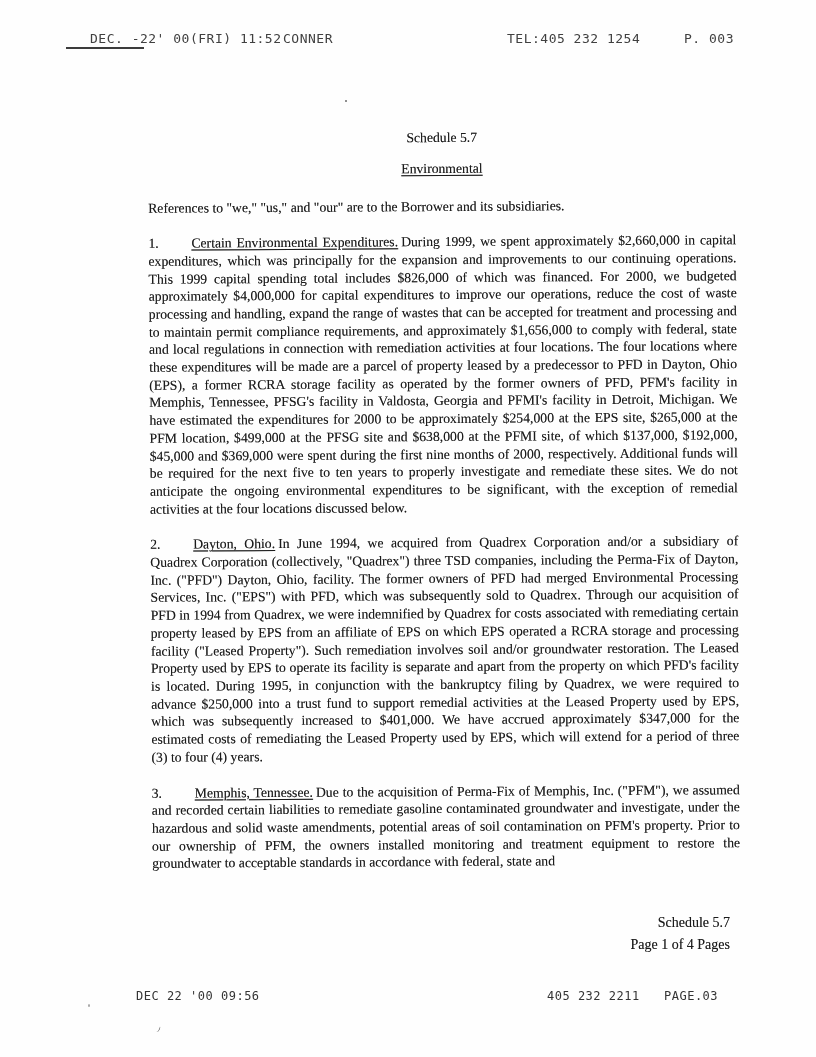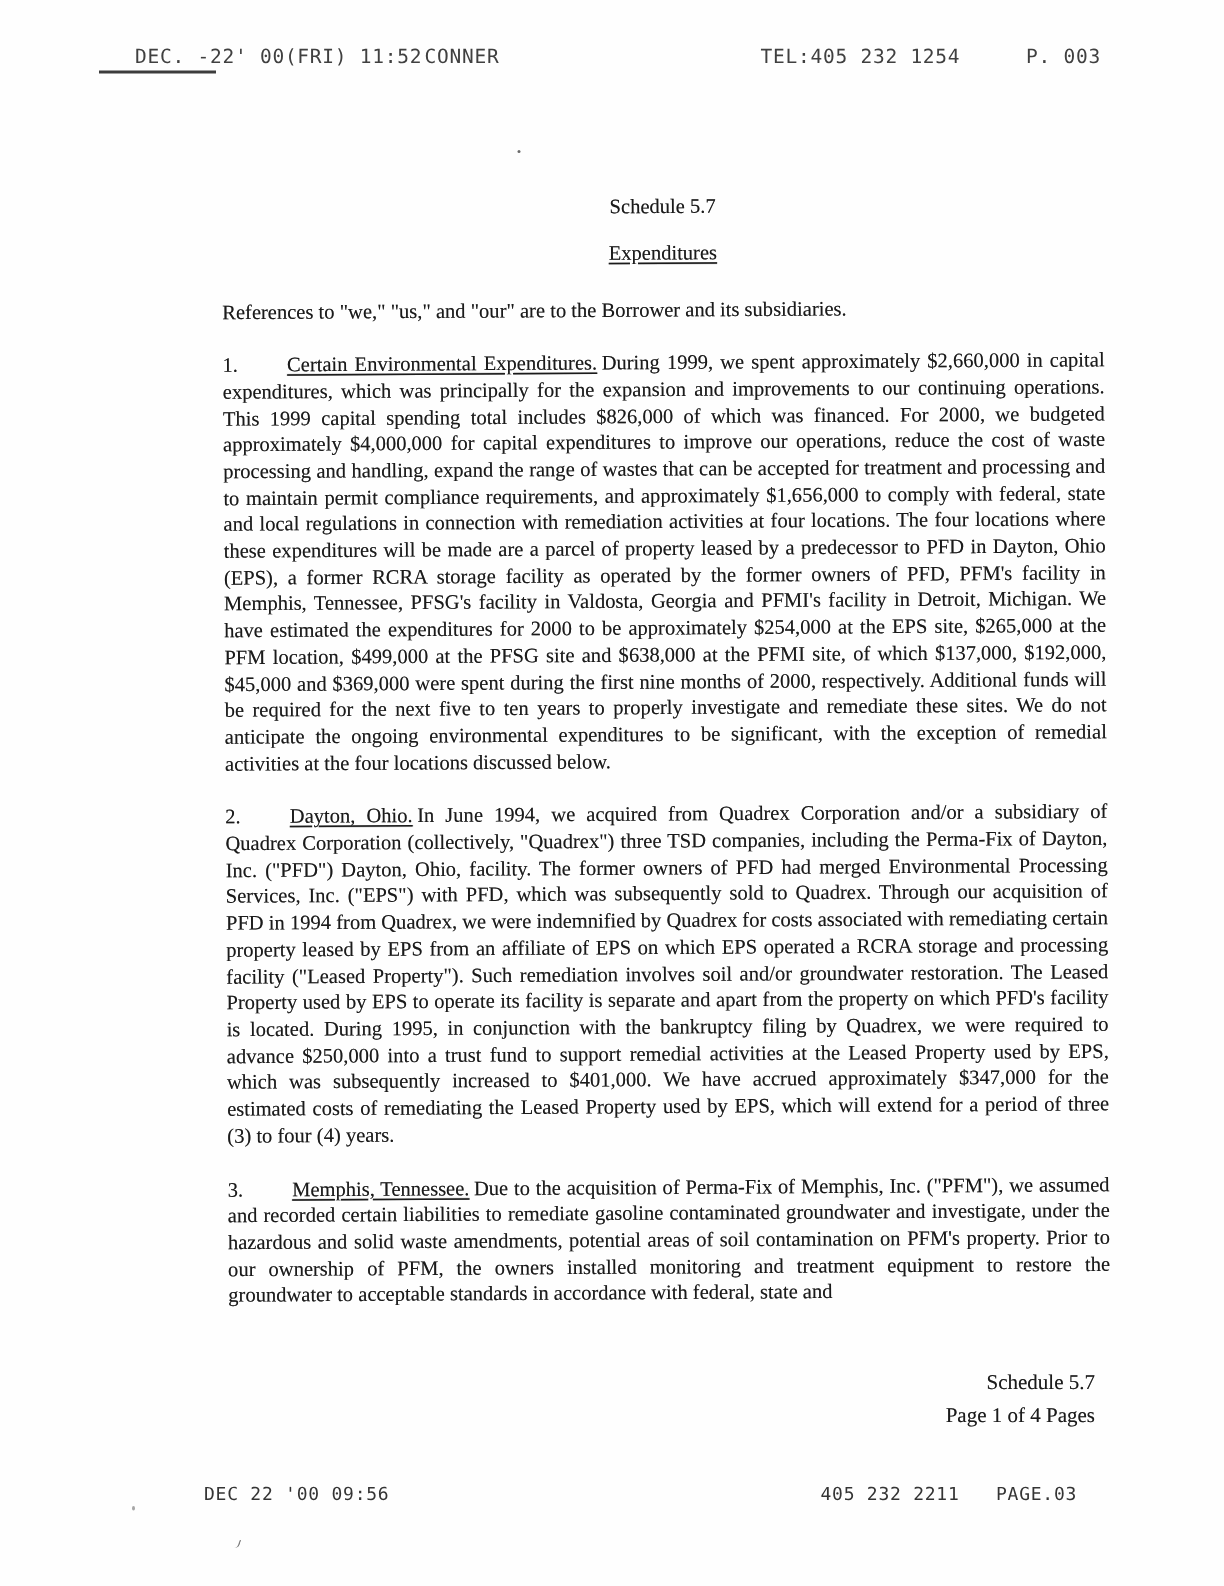--- a/index.html
+++ b/index.html
@@ -71,21 +71,21 @@
   <span class="fax-mono fax-header-item fh-datetime">DEC. -22' 00(FRI) 11:52</span>
   <span class="fax-mono fax-header-item fh-sender">CONNER</span>
   <span class="fax-mono fax-header-item fh-tel">TEL:405 232 1254</span>
   <span class="fax-mono fax-header-item fh-page">P. 003</span>
   <div class="header-underline"></div>
 </div>
 
 <div class="doc">
   <div class="title">Schedule 5.7</div>
   <div class="section-title-wrap">
-    <span class="u">Expenditures</span>
+    <span class="u">Environmental</span>
   </div>
   <div class="intro">References to "we," "us," and "our" are to the Borrower and its subsidiaries.</div>
 
   <p class="para">
     <span class="para-number">1.</span><span class="u">Certain Environmental Expenditures.</span><span class="para-body">During 1999, we spent approximately $2,660,000 in capital expenditures, which was principally for the expansion and improvements to our continuing operations.  This 1999 capital spending total includes $826,000 of which was financed. For 2000, we budgeted approximately $4,000,000 for capital expenditures to improve our operations, reduce the cost of waste processing and handling, expand the range of wastes that can be accepted for treatment and processing and to maintain permit compliance requirements, and approximately $1,656,000 to comply with federal, state and local regulations in connection with remediation activities at four locations.  The four locations where these expenditures will be made are a parcel of property leased by a predecessor to PFD in Dayton, Ohio (EPS), a former RCRA storage facility as operated by the former owners of PFD, PFM's facility in Memphis, Tennessee, PFSG's facility in Valdosta, Georgia and PFMI's facility in Detroit, Michigan.  We have estimated the expenditures for 2000 to be approximately $254,000 at the EPS site, $265,000 at the PFM location, $499,000 at the PFSG site and $638,000 at the PFMI site, of which $137,000, $192,000, $45,000 and $369,000 were spent during the first nine months of 2000, respectively.  Additional funds will be required for the next five to ten years to properly investigate and remediate these sites.  We do not anticipate the ongoing environmental expenditures to be significant, with the exception of remedial activities at the four locations discussed below.</span>
   </p>
 
   <p class="para">
     <span class="para-number">2.</span><span class="u">Dayton, Ohio.</span><span class="para-body">In June 1994, we acquired from Quadrex Corporation and/or a subsidiary of Quadrex Corporation (collectively, "Quadrex") three TSD companies, including the Perma-Fix of Dayton, Inc. ("PFD") Dayton, Ohio, facility.  The former owners of PFD had merged Environmental Processing Services, Inc. ("EPS") with PFD, which was subsequently sold to Quadrex.  Through our acquisition of PFD in 1994 from Quadrex, we were indemnified by Quadrex for costs associated with remediating certain property leased by EPS from an affiliate of EPS on which EPS operated a RCRA storage and processing facility ("Leased Property").  Such remediation involves soil and/or groundwater restoration.  The Leased Property used by EPS to operate its facility is separate and apart from the property on which PFD's facility is located.  During 1995, in conjunction with the bankruptcy filing by Quadrex, we were required to advance $250,000 into a trust fund to support remedial activities at the Leased Property used by EPS, which was subsequently increased to $401,000.  We have accrued approximately $347,000 for the estimated costs of remediating the Leased Property used by EPS, which will extend for a period of three (3) to four (4) years.</span>
   </p>

